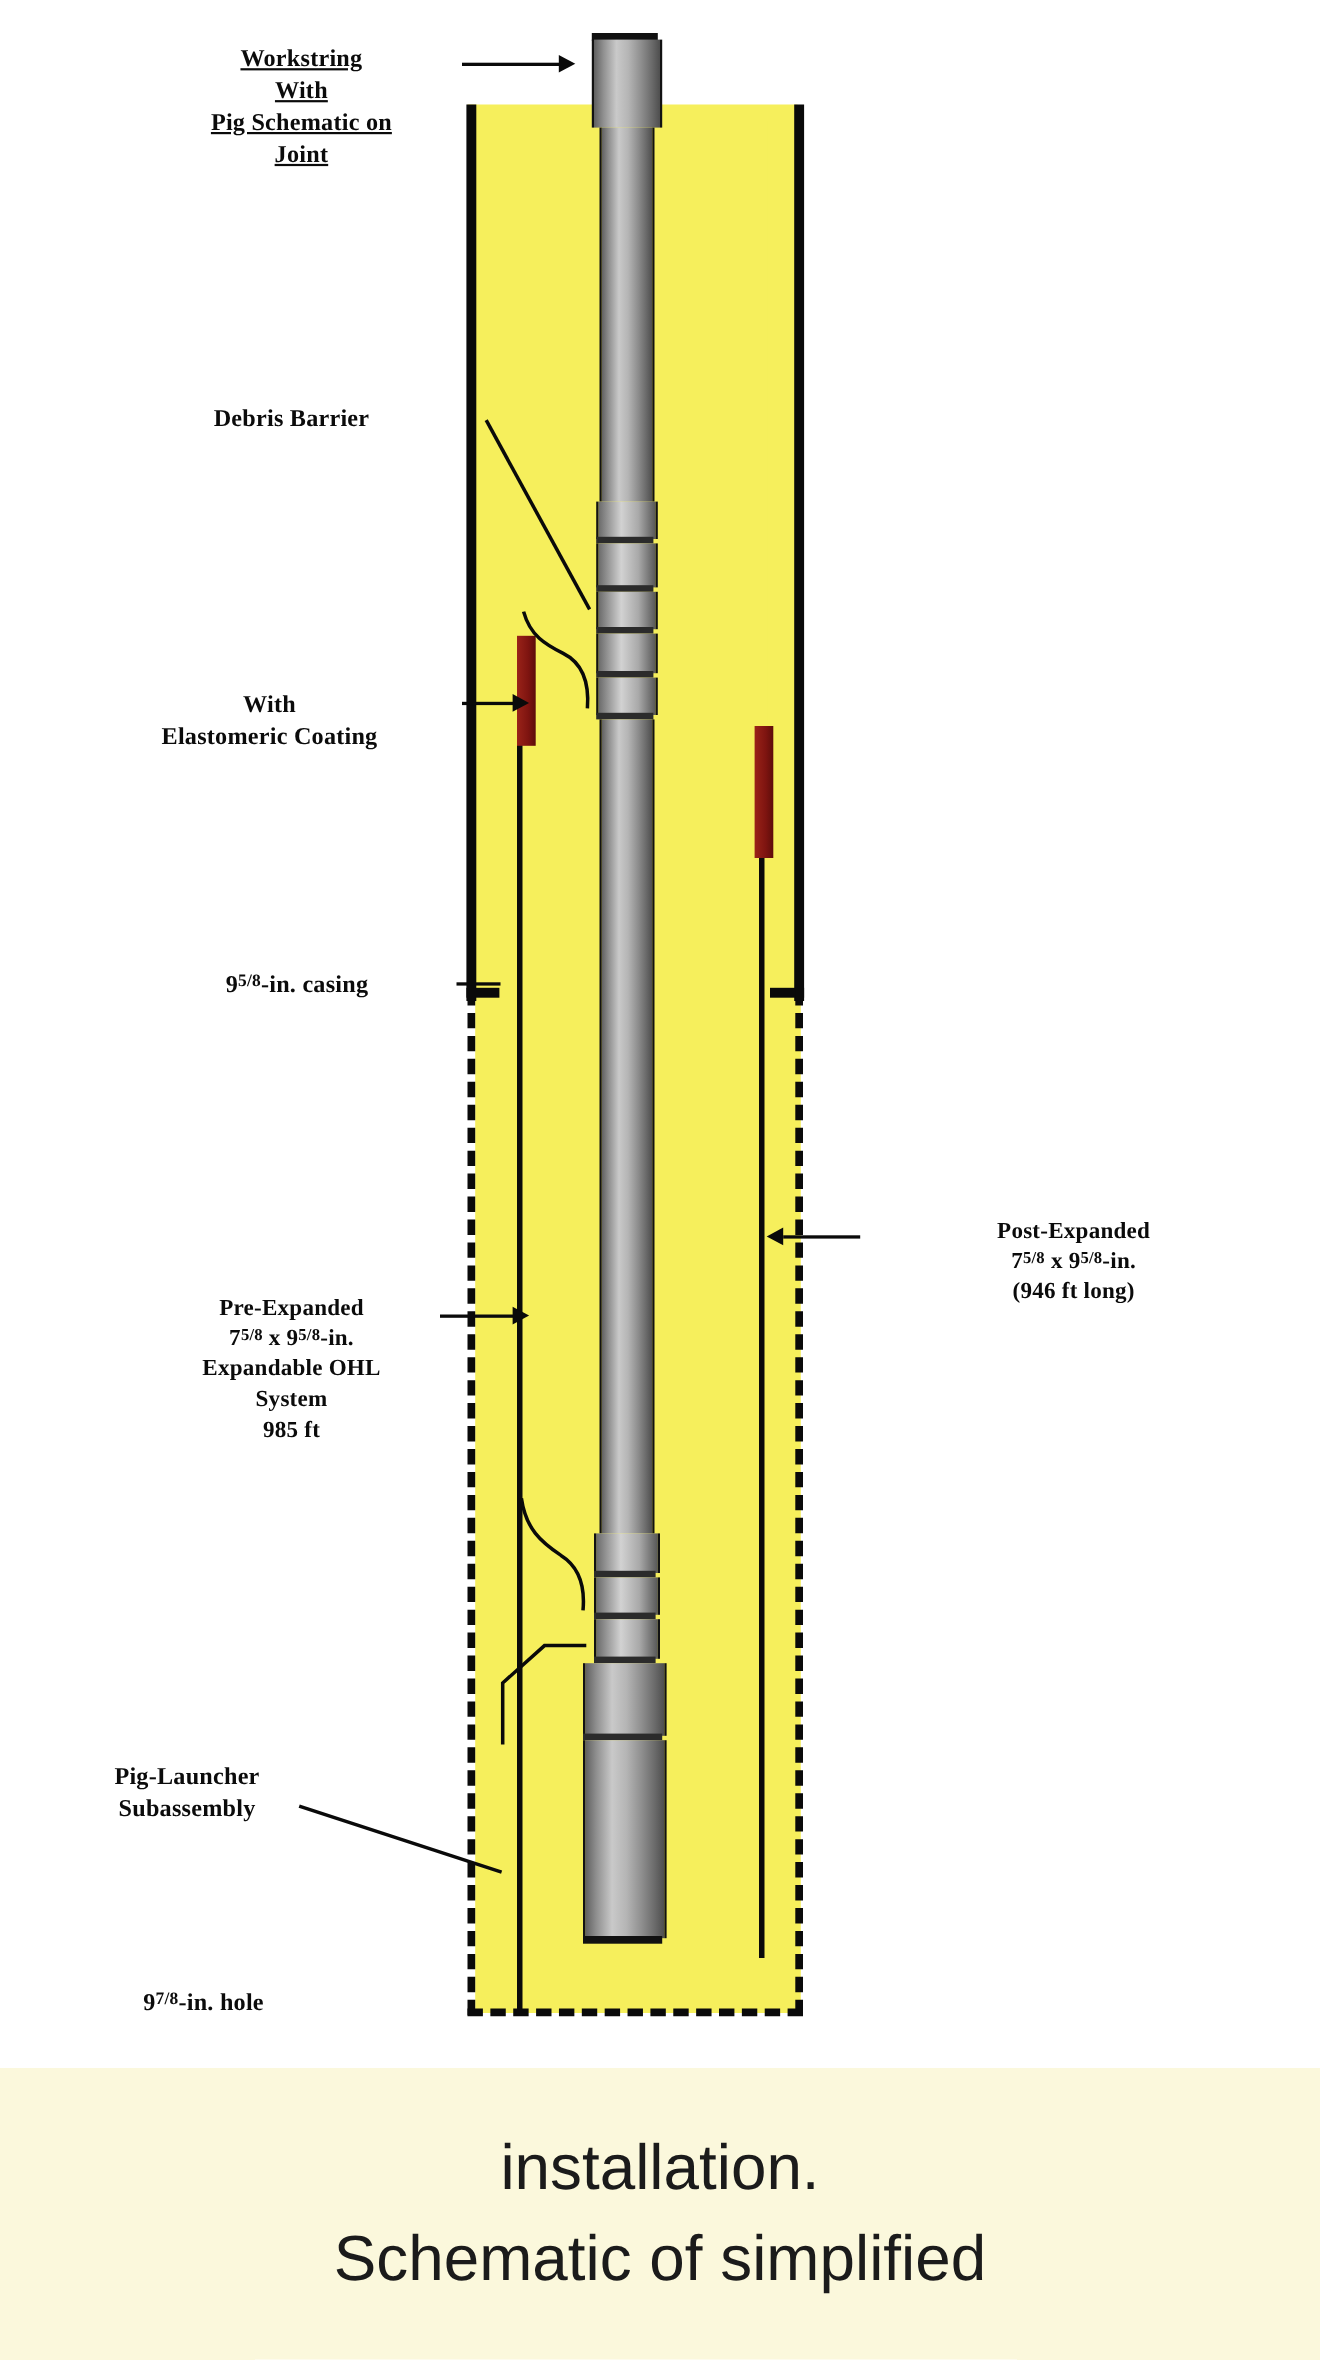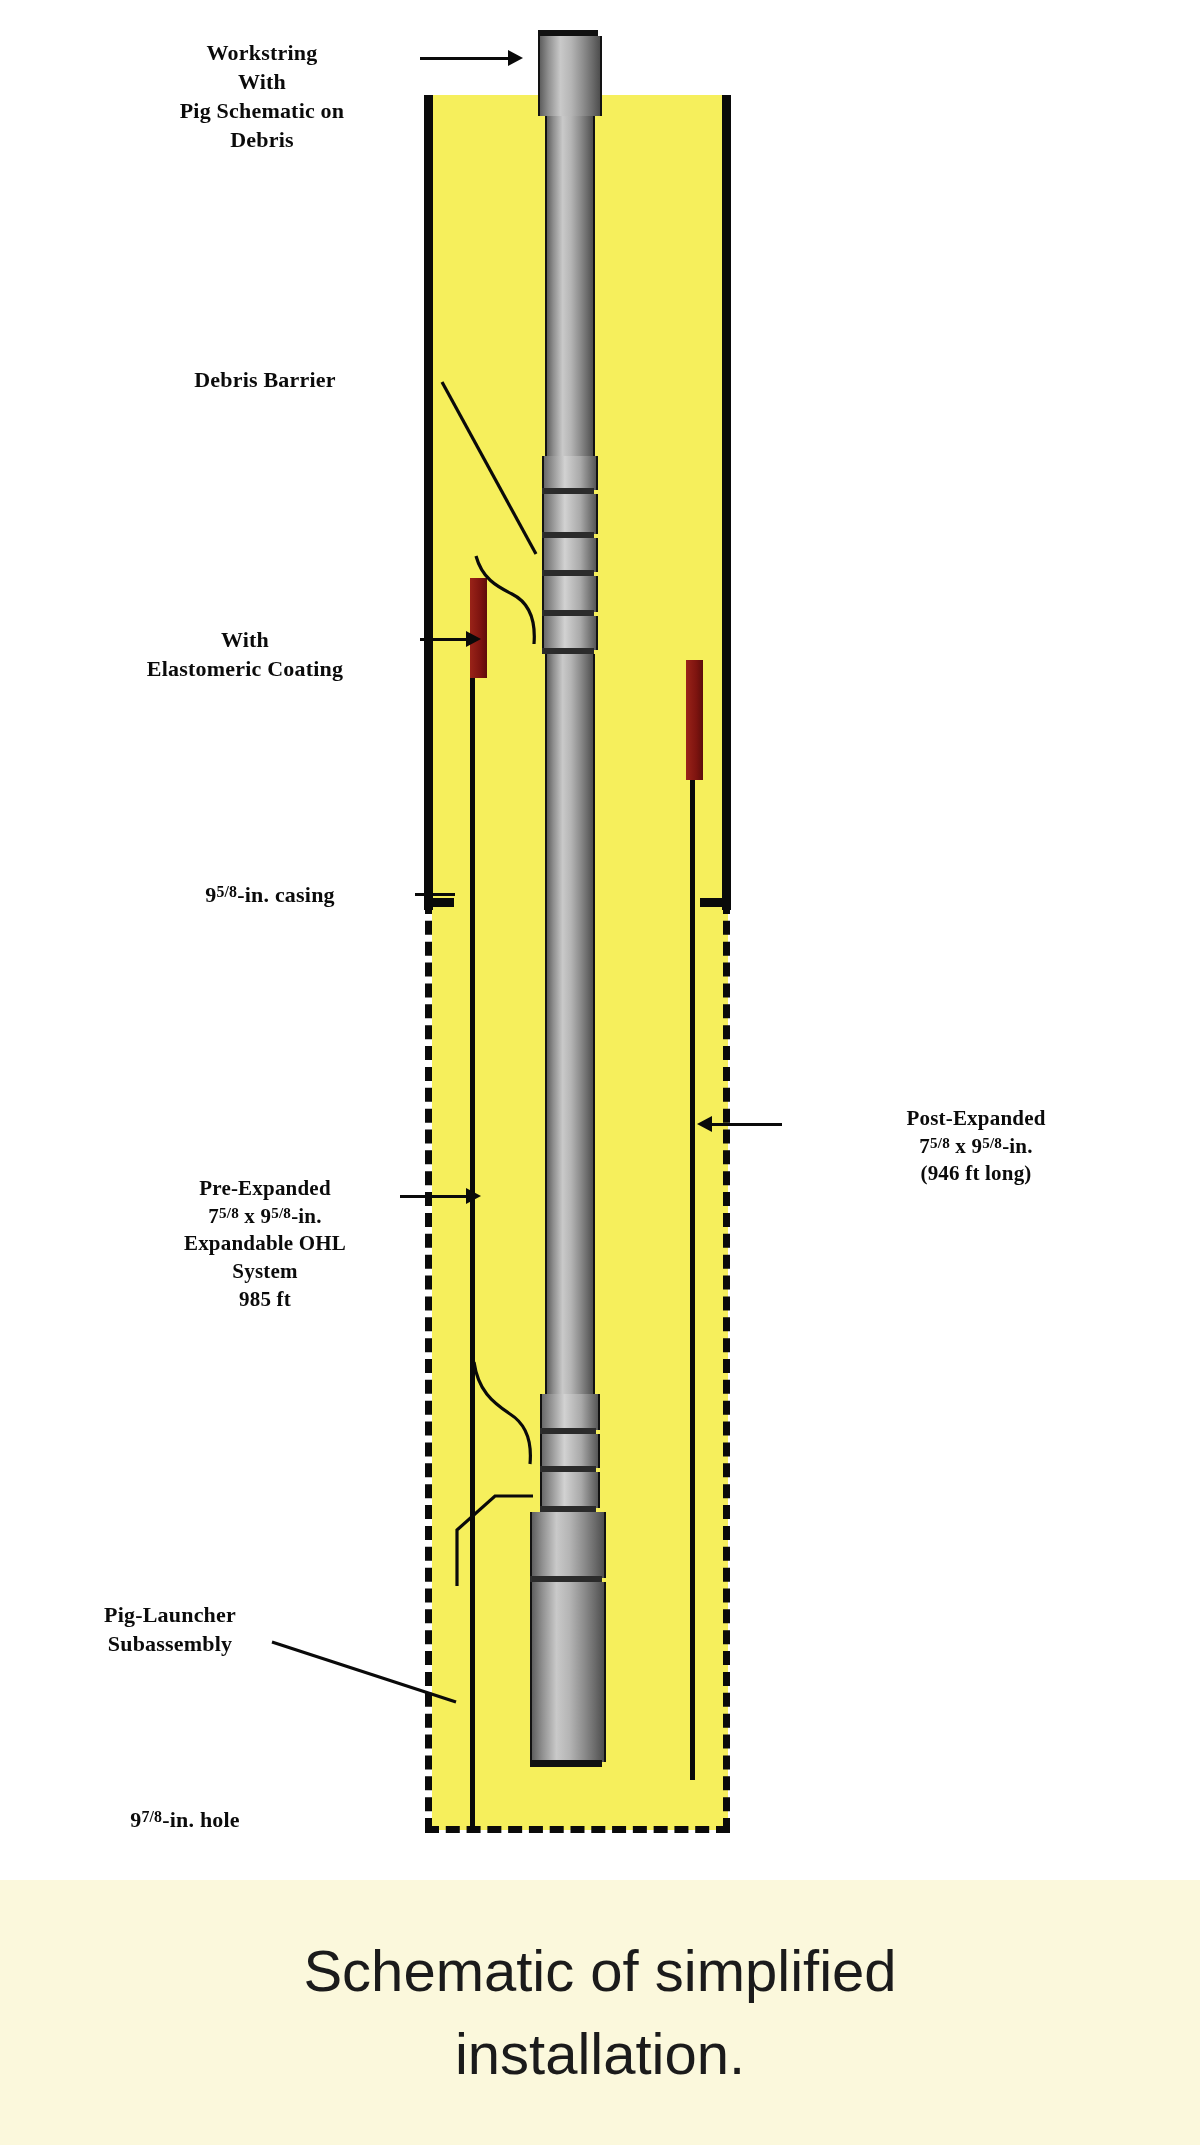--- a/index.html
+++ b/index.html
@@ -131,25 +131,25 @@
     <svg class="lead" style="left:472px;top:552px;width:90px;height:110px;" viewBox="0 0 90 110">
       <path d="M4,4 C10,26 24,34 40,42 C56,50 64,66 62,92" stroke="#0a0a0a" stroke-width="6" fill="none"></path>
     </svg>
 
     <svg class="lead" style="left:470px;top:1360px;width:90px;height:110px;" viewBox="0 0 90 110">
       <path d="M4,2 C8,30 22,42 40,54 C56,64 62,82 60,104" stroke="#0a0a0a" stroke-width="6" fill="none"></path>
     </svg>
 
   </div>
 
-  <div class="lbl sz-a" style="left:112px;top:38px;width:300px;">
+  <div class="lbl sz-a" style="left:124px;top:38px;width:300px;text-decoration:underline;">
     <div>Workstring</div>
     <div>With</div>
     <div>Pig Schematic on</div>
-    <div>Debris</div>
+    <div>Joint</div>
   </div>
   <div class="leader lead-h" style="left:420px;top:57px;width:90px;"></div>
   <div class="arrow arrow-r" style="left:508px;top:50px;"></div>
 
   <div class="lbl sz-a" style="left:100px;top:365px;width:330px;">
     <div>Debris Barrier</div>
   </div>
   <svg class="lead" style="left:440px;top:378px;width:130px;height:190px;" viewBox="0 0 130 190">
     <line x1="2" y1="4" x2="96" y2="176"></line>
   </svg>
@@ -192,15 +192,15 @@
     <line x1="2" y1="2" x2="186" y2="62"></line>
   </svg>
 
   <div class="lbl sz-a" style="left:60px;top:1805px;width:250px;">
     <div><span>9</span><span class="fr">7/8</span><span>-in. hole</span></div>
   </div>
 
 </div>
 
 <div id="caption">
+  <div class="cap-line">installation.</div>
   <div class="cap-line">Schematic of simplified</div>
-  <div class="cap-line">installation.</div>
 </div>
 
 </body></html>

